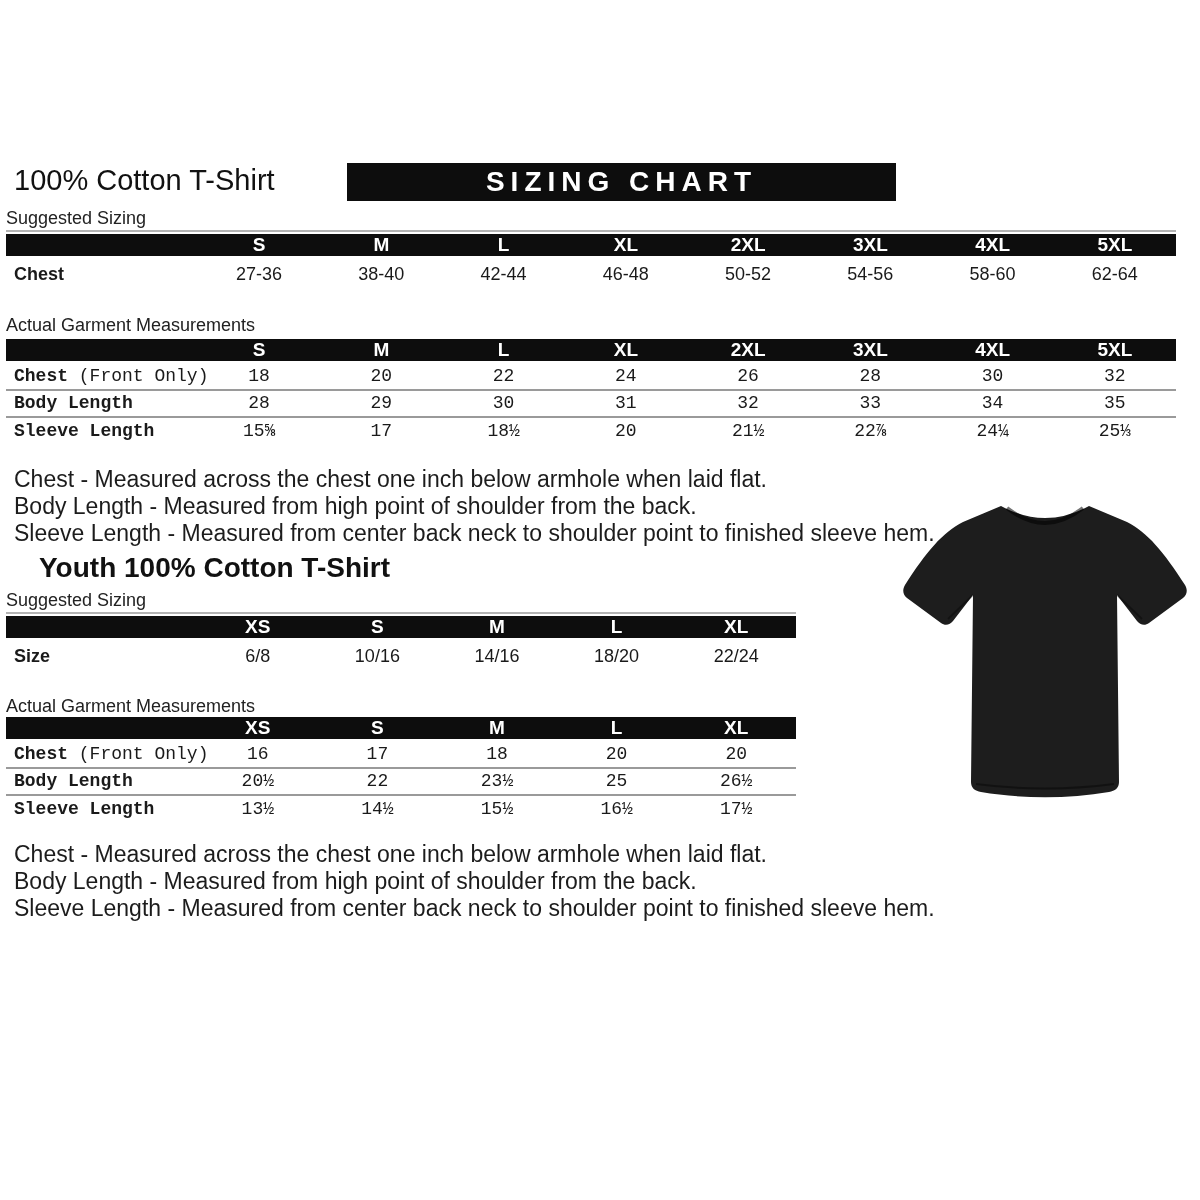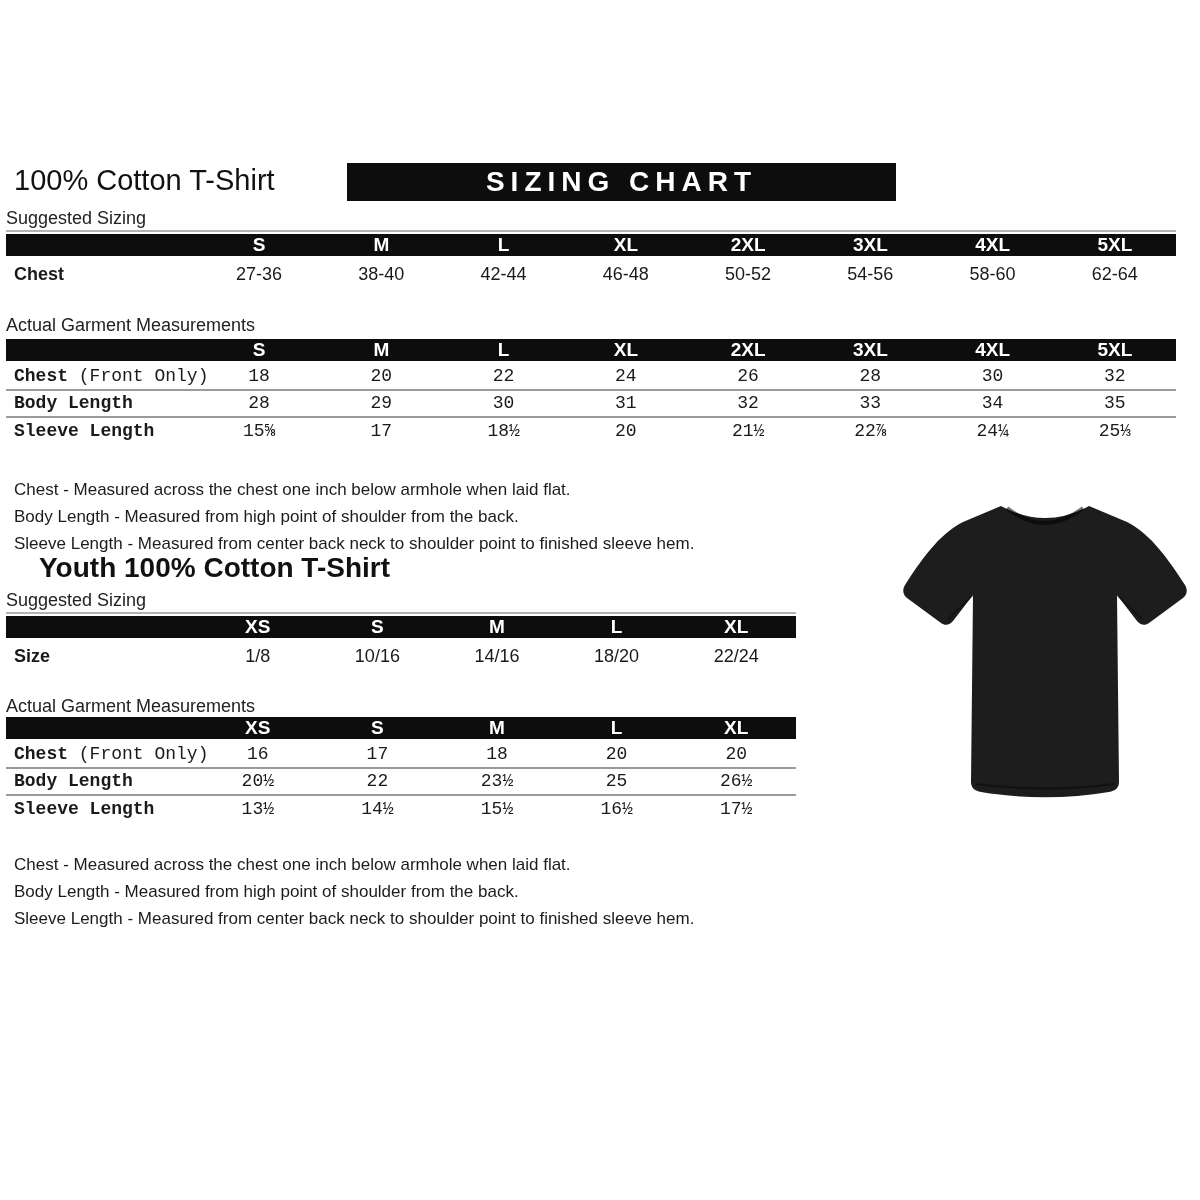--- a/index.html
+++ b/index.html
@@ -22,21 +22,21 @@
   table{border-collapse:collapse;table-layout:fixed;}
   thead th{background:var(--bar-bg);color:var(--bar-text);font-weight:700;font-size:19px;
            height:23px;border-bottom:3px solid #ffffff;text-align:center;padding:0;}
   td{font-size:18px;text-align:center;vertical-align:middle;padding:0;color:var(--text);}
   .rowlbl{text-align:left;padding-left:8px;font-weight:700;white-space:nowrap;}
   .rowlbl .sfx{font-weight:400;}
   .t-suggested td{height:33px;}
   .t-actual td{height:27px;font-family:Liberation Mono, monospace;}
   .t-actual tbody tr + tr td{border-top:2px solid var(--sep);}
 
-  .notes{font-size:17px;line-height:27px;color:#1c1c1c;margin-top:10px;}
+  .notes{font-size:23px;line-height:27px;color:#1c1c1c;}
   .notes div{white-space:nowrap;}
 </style>
 </head>
 <body>
 
 <div class="page">
 
   <div class="abs main-title" style="left:14px;top:164px;">100% Cotton T-Shirt</div>
   <div class="abs banner" style="left:347px;top:163px;width:549px;height:38px;">SIZING CHART</div>
 
@@ -173,21 +173,21 @@
         <th>XS</th>
         <th>S</th>
         <th>M</th>
         <th>L</th>
         <th>XL</th>
       </tr>
     </thead>
     <tbody>
       <tr>
         <td class="rowlbl">Size</td>
-        <td>1/8</td>
+        <td>6/8</td>
         <td>10/16</td>
         <td>14/16</td>
         <td>18/20</td>
         <td>22/24</td>
       </tr>
     </tbody>
   </table>
 
   <div class="abs section-label" style="left:6px;top:696px;">Actual Garment Measurements</div>
 

